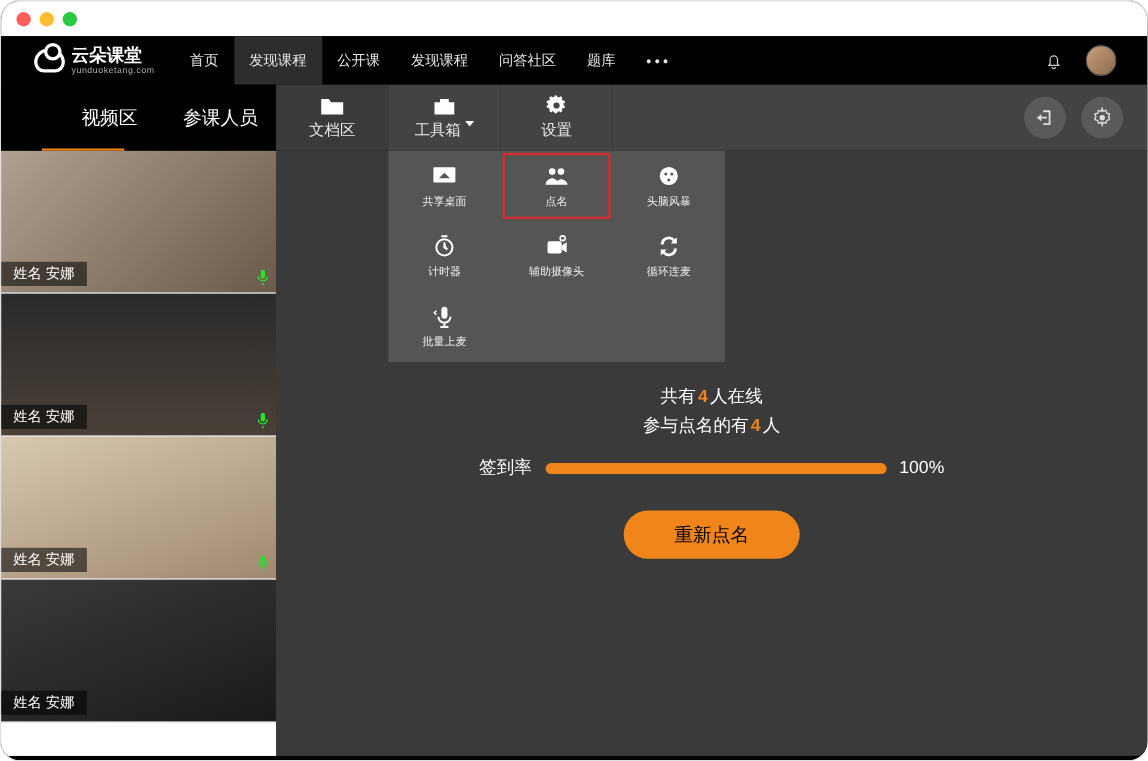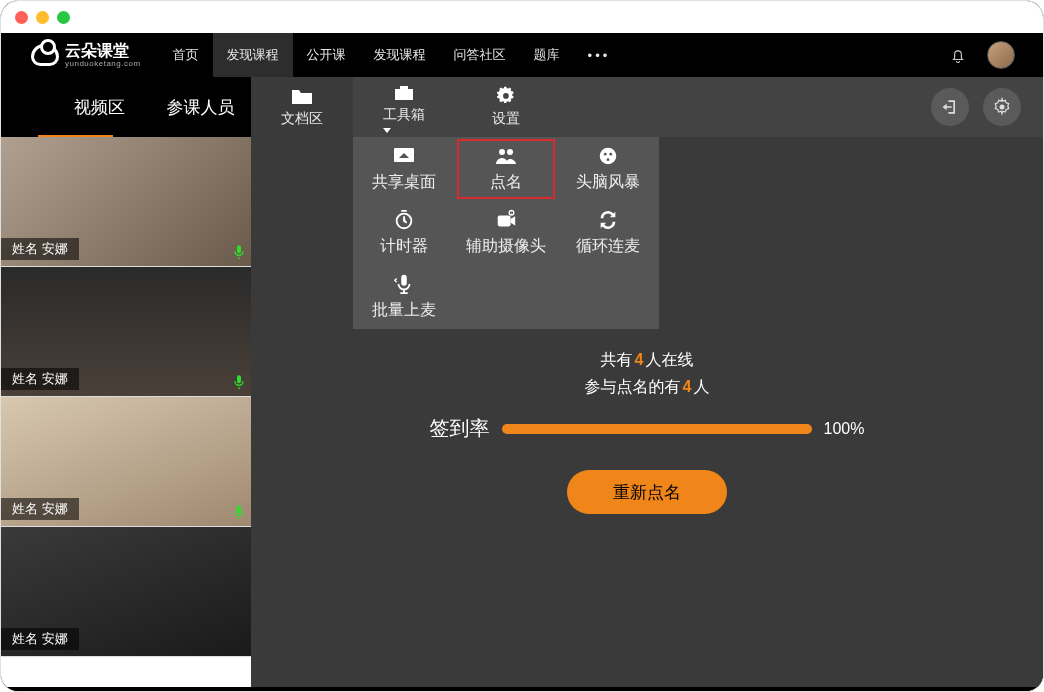--- a/index.html
+++ b/index.html
@@ -76,21 +76,21 @@
   .sidetab.active { position:relative;padding-left:48px; }
   .sidetab.active::after{
     content:""; position:absolute; bottom:0; left:25%; width:50%; height:2px; background:#f08519;
   }
   .toolbtn {
     width:102px; color:#e8e8e8; display:flex; flex-direction:column; align-items:center; justify-content:center;
     font-size:14px; gap:4px; cursor:pointer; background:#434343;
   }
   .toolbtn.docs{ background:#3a3a3a;}
   .toolbtn .ico { width:24px; height:20px; fill:#fff; }
-  .toolbtn .lbl { display:flex; align-items:flex-start; gap:4px;flex-direction:column; }
+  .toolbtn .lbl { display:flex; align-items:flex-start; gap:4px; }
   .caret { width:0;height:0;border-left:4px solid transparent;border-right:4px solid transparent;border-top:5px solid #fff; }
 
   .subnav-right { margin-left:auto; display:flex; align-items:center; gap:14px; padding-right:22px; background:#434343; flex:1; justify-content:flex-end;}
   .circlebtn {
     width:38px; height:38px; border-radius:50%; background:#5a5a5a; display:flex; align-items:center; justify-content:center; cursor:pointer;
   }
   .circlebtn svg{ width:20px;height:20px; fill:#ddd; }
 
   
   .main { display:flex; height:calc(100% - 108px); background:#3a3a3a;}
@@ -108,34 +108,34 @@
   .content { flex:1; background:#3a3a3a; position:relative; color:#fff; }
 
   
   .toolbox {
     position:absolute; top:0; left:102px; width:306px; background:#555; display:grid;
     grid-template-columns:repeat(3,1fr);
     z-index:5;
   }
   .tbitem {
     height:64px; display:flex; flex-direction:column; align-items:center; justify-content:center;
-    color:#eee; font-size:16px; gap:5px; cursor:pointer;
+    color:#eee; font-size:10px; gap:5px; cursor:pointer;
   }
   .tbitem.highlight { outline:2px solid #d92b2b; outline-offset:-4px; }
   .tbitem svg{ width:24px; height:22px; fill:#fff;}
 
   
   .attendance {
     position:absolute; top:210px; left:0; right:0; display:flex; flex-direction:column; align-items:center;
     color:#fff; font-size:16px;
   }
   .attendance .line { margin:3px 0; }
   .attendance .orange{ color:#f08519; font-weight:600; padding:0 2px;}
   .progrow { display:flex; align-items:center; gap:12px; margin-top:14px; }
-  .proglabel{ font-size:20px;}
+  .proglabel{ font-size:16px;}
   .progbar { width:310px; height:10px; background:#f08519; border-radius:6px; }
   .progpct{ font-size:16px;}
   .rebtn {
     margin-top:28px; width:160px; height:44px; border-radius:22px; background:#f08519; color:#000000;
     display:flex; align-items:center; justify-content:center; font-size:17px; cursor:pointer; border:none;
   }
 </style>
 </head>
 <body>
 

